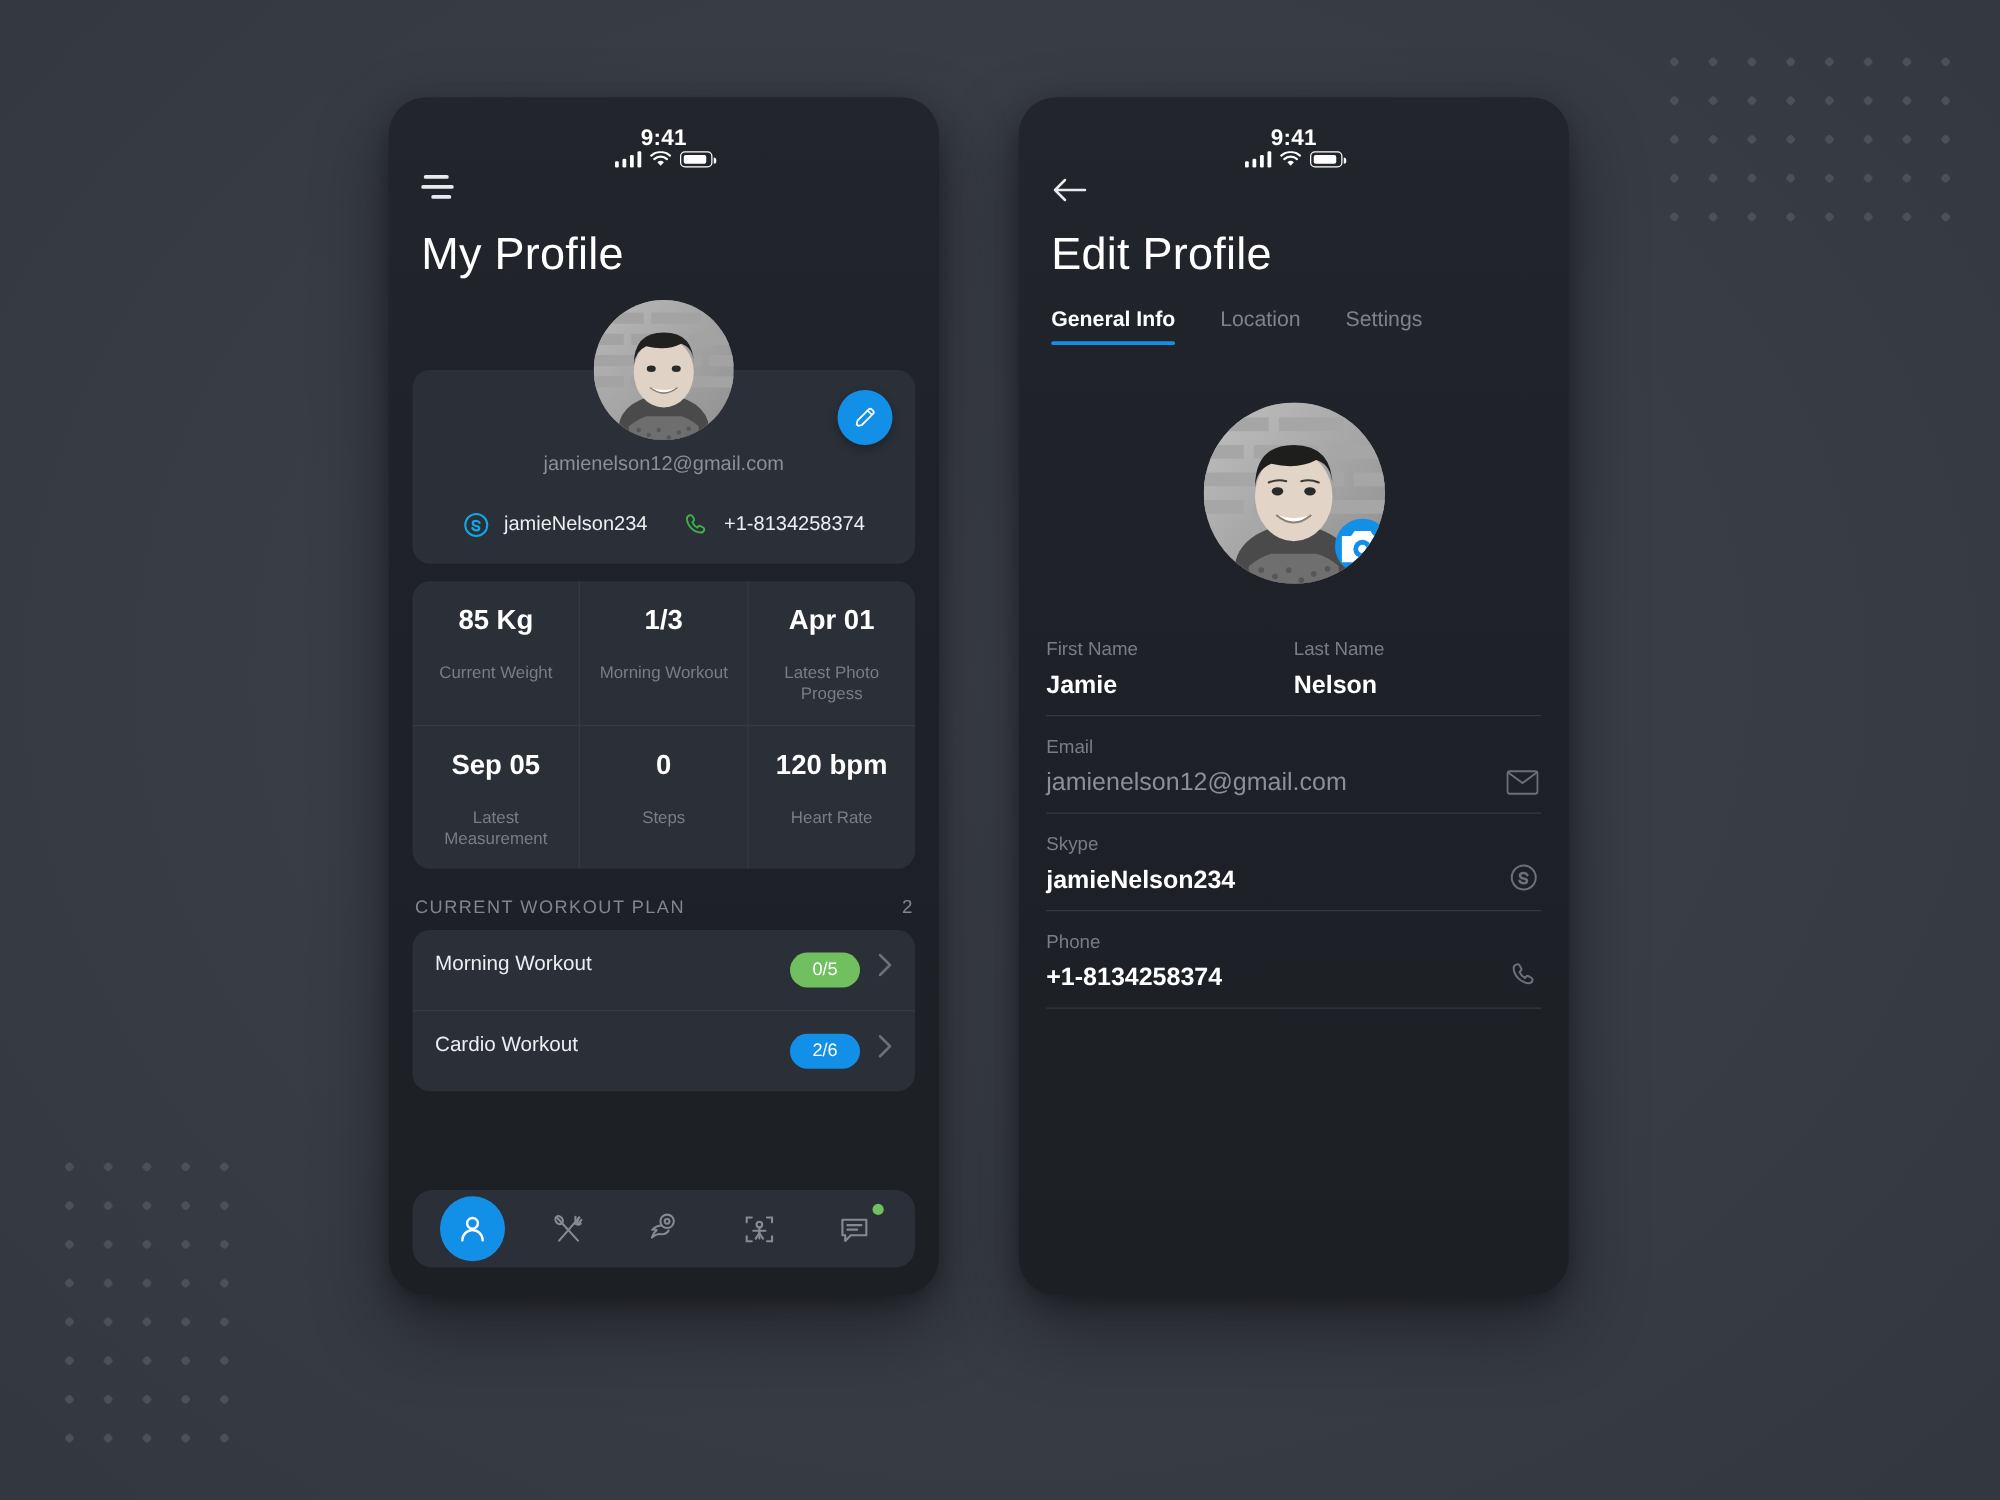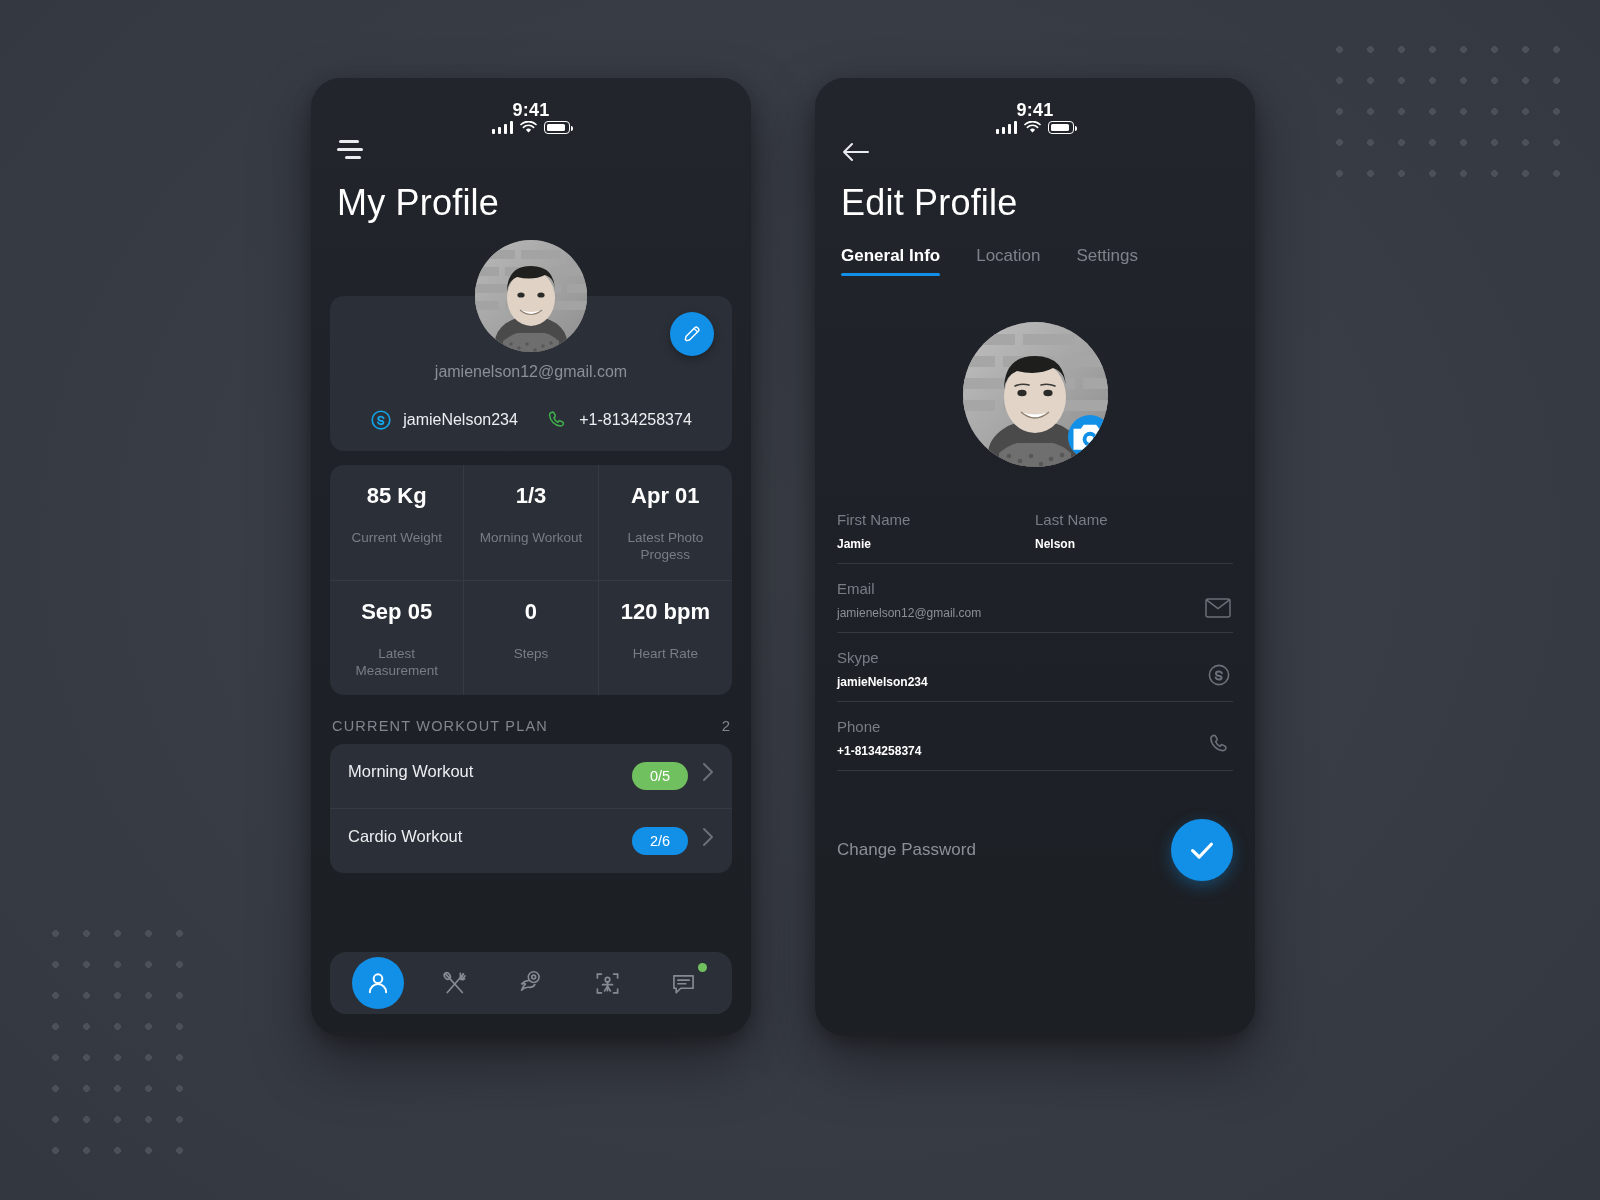--- a/index.html
+++ b/index.html
@@ -114,21 +114,21 @@
   .big-avatar svg { display:block; width:100%; height:100%; }
   .cam-fab { position:absolute; right:-4px; bottom:8px; width:44px; height:44px; border-radius:50%;
     background:#1290e8; display:flex; align-items:center; justify-content:center; cursor:pointer; }
 
   
   .form { padding:28px 22px 0 22px; }
   .frow { display:flex; }
   .fgroup { position:relative; padding:16px 0 12px 0; border-bottom:1px solid #343841; }
   .fgroup.half { flex:1; }
   .flabel { color:#787d86; font-size:15px; }
-  .fvalue { color:#ffffff; font-size:12px; font-weight:bold; margin-top:9px; }
+  .fvalue { color:#ffffff; font-size:20px; font-weight:bold; margin-top:9px; }
   .fvalue.dim { color:#8b9097; font-weight:normal; }
   .ficon { position:absolute; right:2px; bottom:14px; }
 
   .bottom-row { display:flex; align-items:center; justify-content:space-between;
     padding:48px 22px 0 22px; }
   .chg-pass { color:#8b9097; font-size:17px; cursor:pointer; }
   .save-fab { width:62px; height:62px; border-radius:50%; background:#1290e8;
     display:flex; align-items:center; justify-content:center; cursor:pointer;
     box-shadow:0 5px 16px rgba(18,144,232,.35); }
 </style>
@@ -478,25 +478,17 @@
 
         <div class="fgroup">
           <div class="flabel">Phone</div>
           <div class="fvalue">+1-8134258374</div>
           <svg class="ficon" width="24" height="24" viewBox="0 0 24 24">
             <path d="M6.5 3.5 q1.6-.4 2.3 1 l1.2 2.3 q.5 1-.4 1.8 l-1 .9 q1.2 3.2 4.4 4.9 l.9-1.1 q.8-1 1.8-.4 l2.3 1.3 q1.4.8 .9 2.3 q-.7 2.2-3.2 2.1 q-4.4-.3-8-3.9 q-3.6-3.7-3.8-8 q-.1-2.5 2.6-3.2 Z" fill="none" stroke="#6b7079" stroke-width="1.6" stroke-linejoin="round"></path>
           </svg>
         </div>
       </div>
 
-      <div class="bottom-row">
-        <div class="chg-pass">Change Password</div>
-        <div class="save-fab">
-          <svg width="30" height="30" viewBox="0 0 24 24">
-            <path d="M4.5 12.5 L9.8 17.6 L19.5 7.4" fill="none" stroke="#fff" stroke-width="2.6" stroke-linecap="round" stroke-linejoin="round"></path>
-          </svg>
-        </div>
-      </div>
 
     </div>
   </div>
 
 </div>
 
 </body></html>

